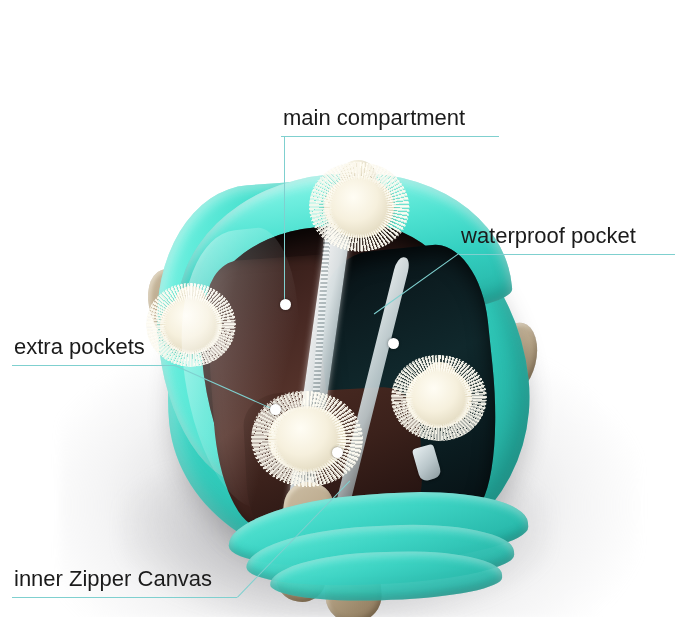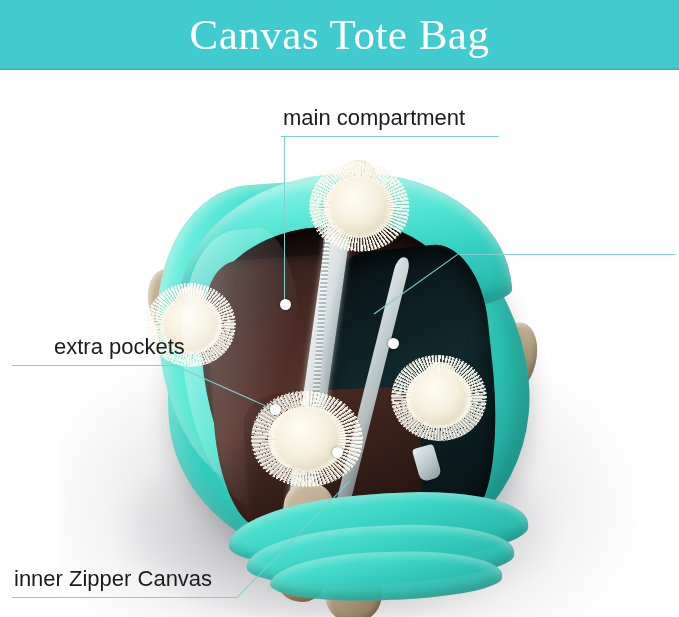--- a/index.html
+++ b/index.html
@@ -336,38 +336,35 @@
   .lbl-main      { left: 283px; top: 35px; }
   .ul-main       { left: 281px; top: 66px;  width: 218px; }
   .ln-main       { left: 285px; top: 66px;  width: 170px; transform: rotate(90deg); }
   .dot-main      { left: 280px; top: 229px; }
 
   .lbl-water     { left: 461px; top: 153px; }
   .ul-water      { left: 459px; top: 184px; width: 216px; }
   .ln-water      { left: 459px; top: 184px; width: 104px; transform: rotate(144.5deg); }
   .dot-water     { left: 388px; top: 268px; }
 
-  .lbl-extra     { left: 14px;  top: 264px; margin-left: 40px; }
+  .lbl-extra     { left: 14px;  top: 264px; }
   .ul-extra      { left: 12px;  top: 295px; width: 163px; }
   .ln-extra      { left: 175px; top: 295px; width: 105px; transform: rotate(24deg); }
   .dot-extra     { left: 270px; top: 334px; }
 
   .lbl-zipper    { left: 14px;  top: 496px; }
   .ul-zipper     { left: 12px;  top: 527px; width: 225px; }
   .ln-zipper     { left: 237px; top: 527px; width: 162px; transform: rotate(-46deg); }
   .dot-zipper    { left: 332px; top: 377px; }
 </style>
 </head>
 <body>
 
 <div id="page">
 
-  <div class="header-banner">
-    <div class="header-title">Canvas Tote Bag</div>
-  </div>
 
   <div class="photo-stage">
 
     <div class="backdrop-shadow"></div>
     <div class="backdrop-shadow2"></div>
 
     <div class="bag">
 
       <div class="rope rope-left"></div>
       <div class="rope rope-right"></div>
@@ -405,20 +402,21 @@
       <div class="tassel tassel-d"></div>
 
       <div class="gloss"></div>
     </div>
 
     <div class="callout-label lbl-main">main compartment</div>
     <div class="callout-underline ul-main"></div>
     <div class="leader ln-main"></div>
     <div class="leader-dot dot-main"></div>
 
+    <div class="callout-label lbl-water">waterproof pocket</div>
     <div class="callout-underline ul-water"></div>
     <div class="leader ln-water"></div>
     <div class="leader-dot dot-water"></div>
 
     <div class="callout-label lbl-extra">extra pockets</div>
     <div class="callout-underline ul-extra"></div>
     <div class="leader ln-extra"></div>
     <div class="leader-dot dot-extra"></div>
 
     <div class="callout-label lbl-zipper">inner Zipper Canvas</div>

